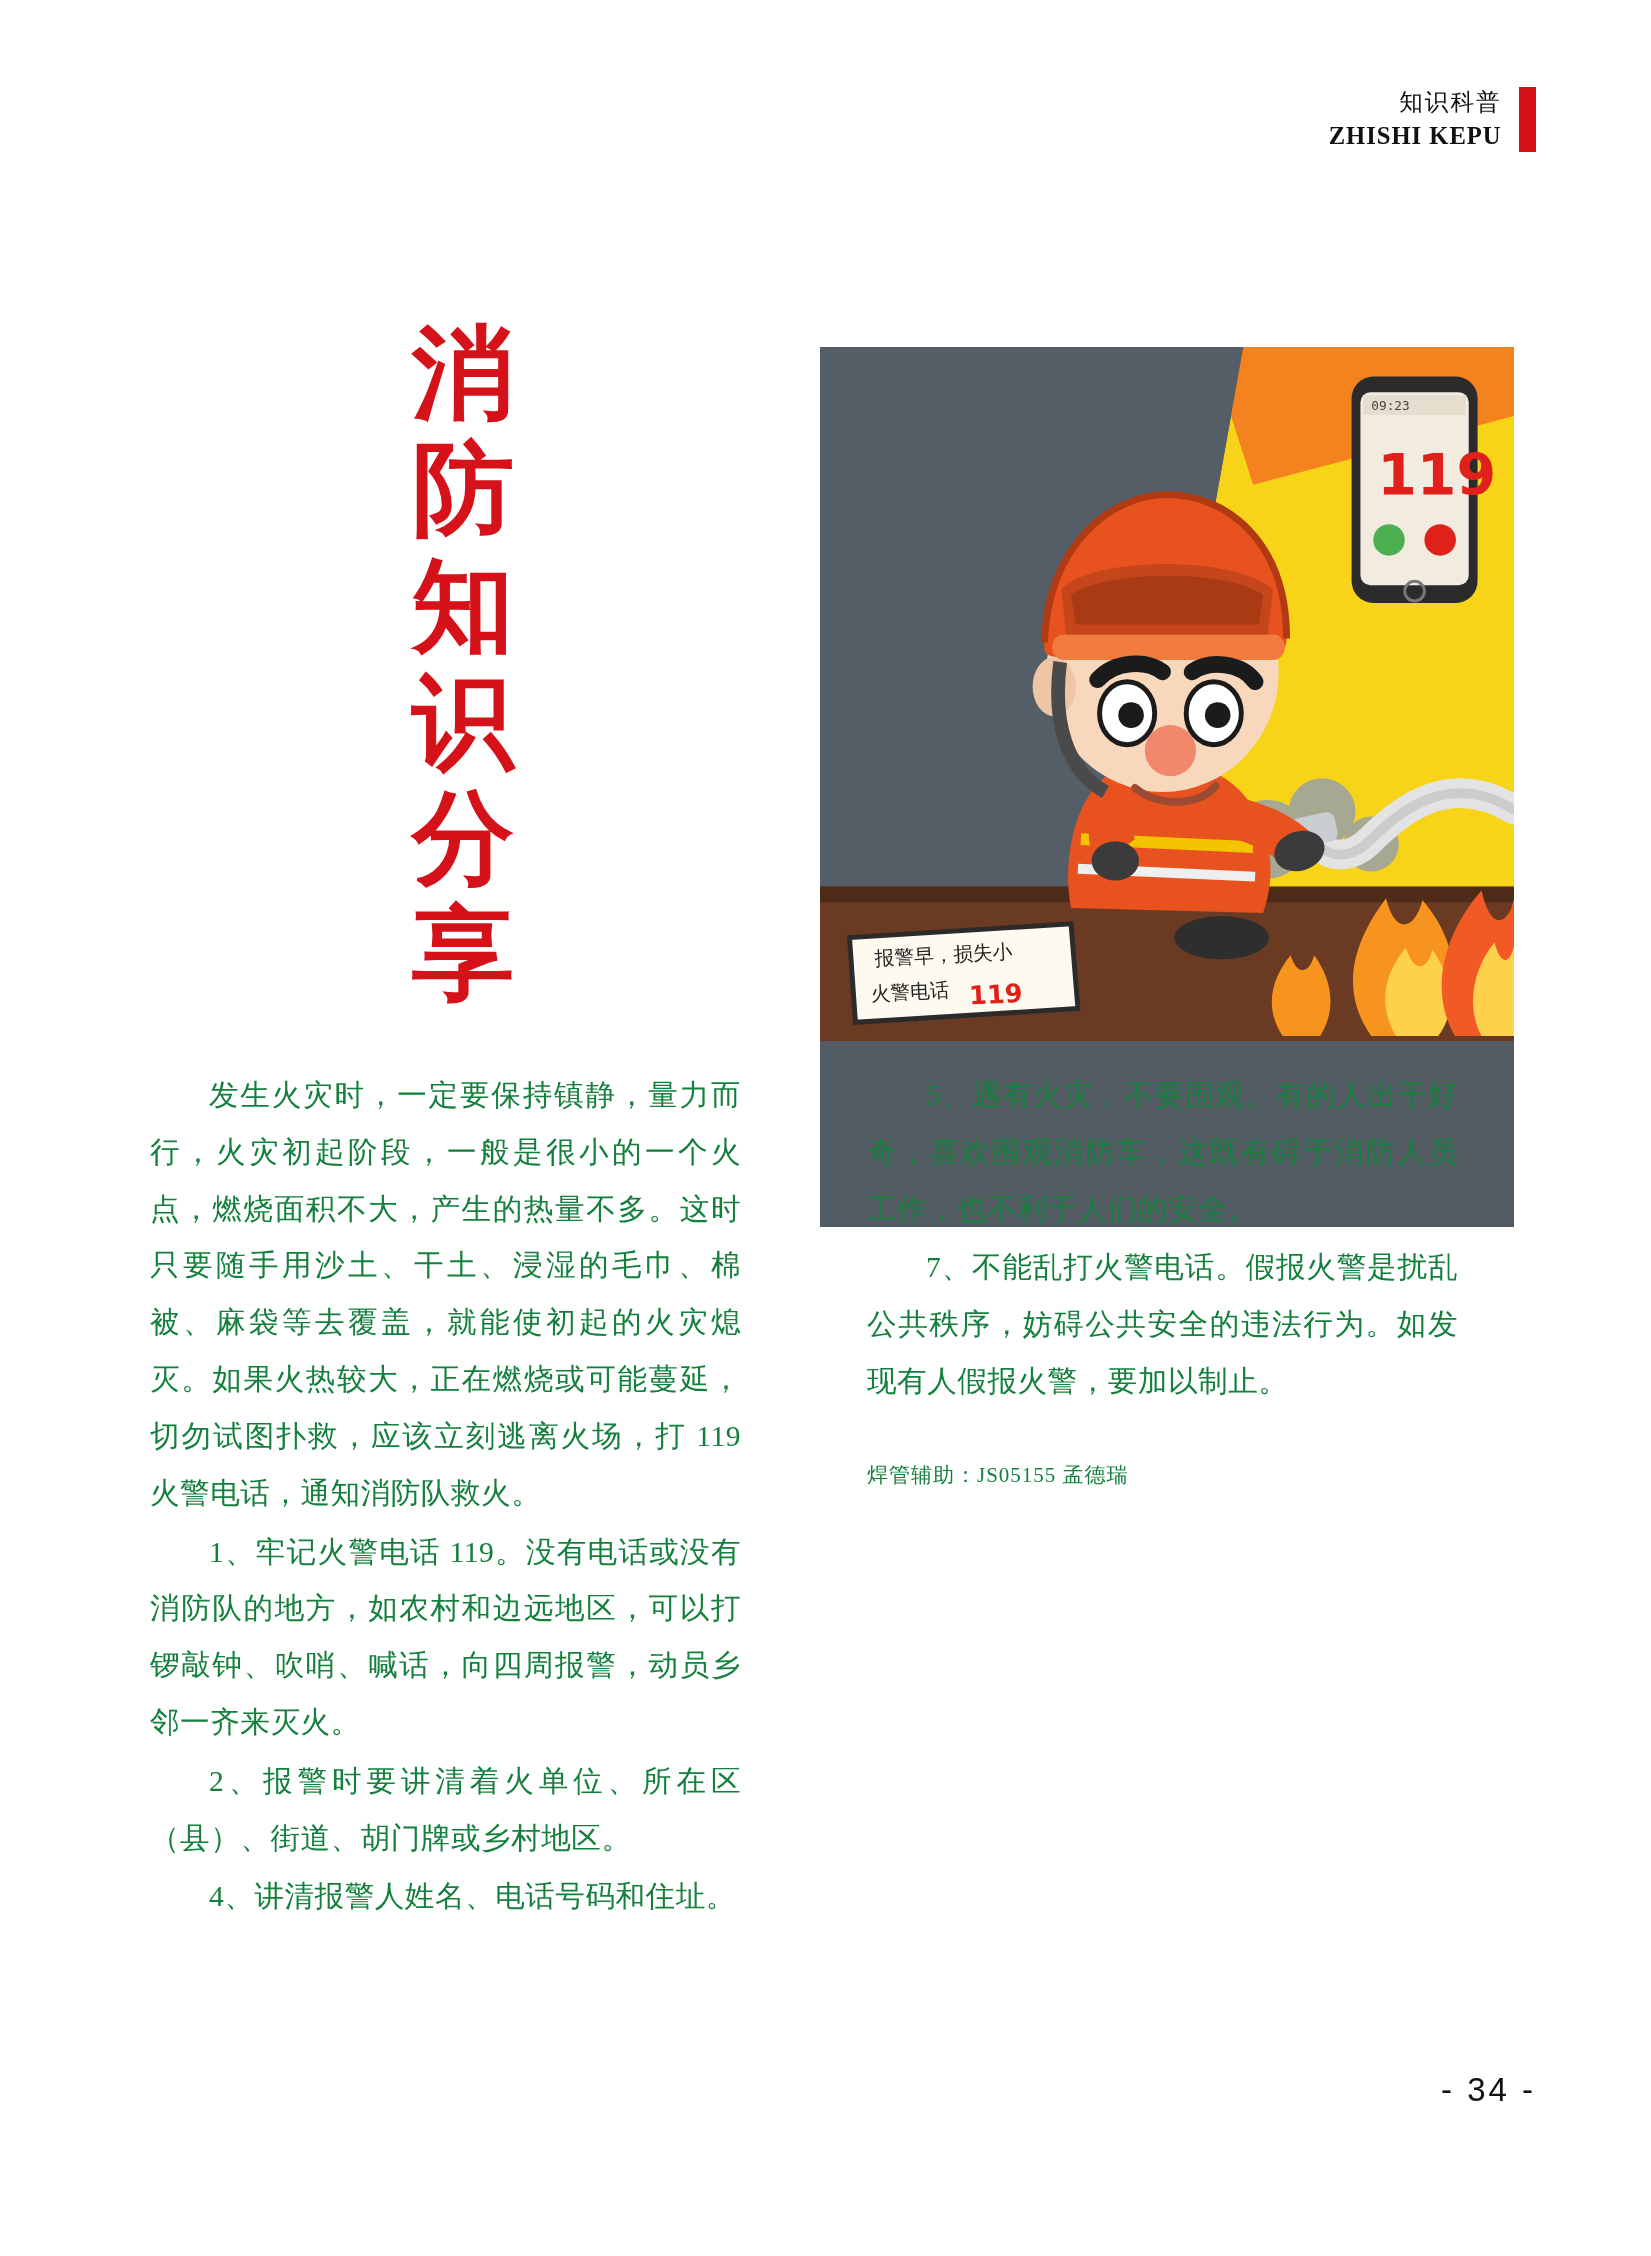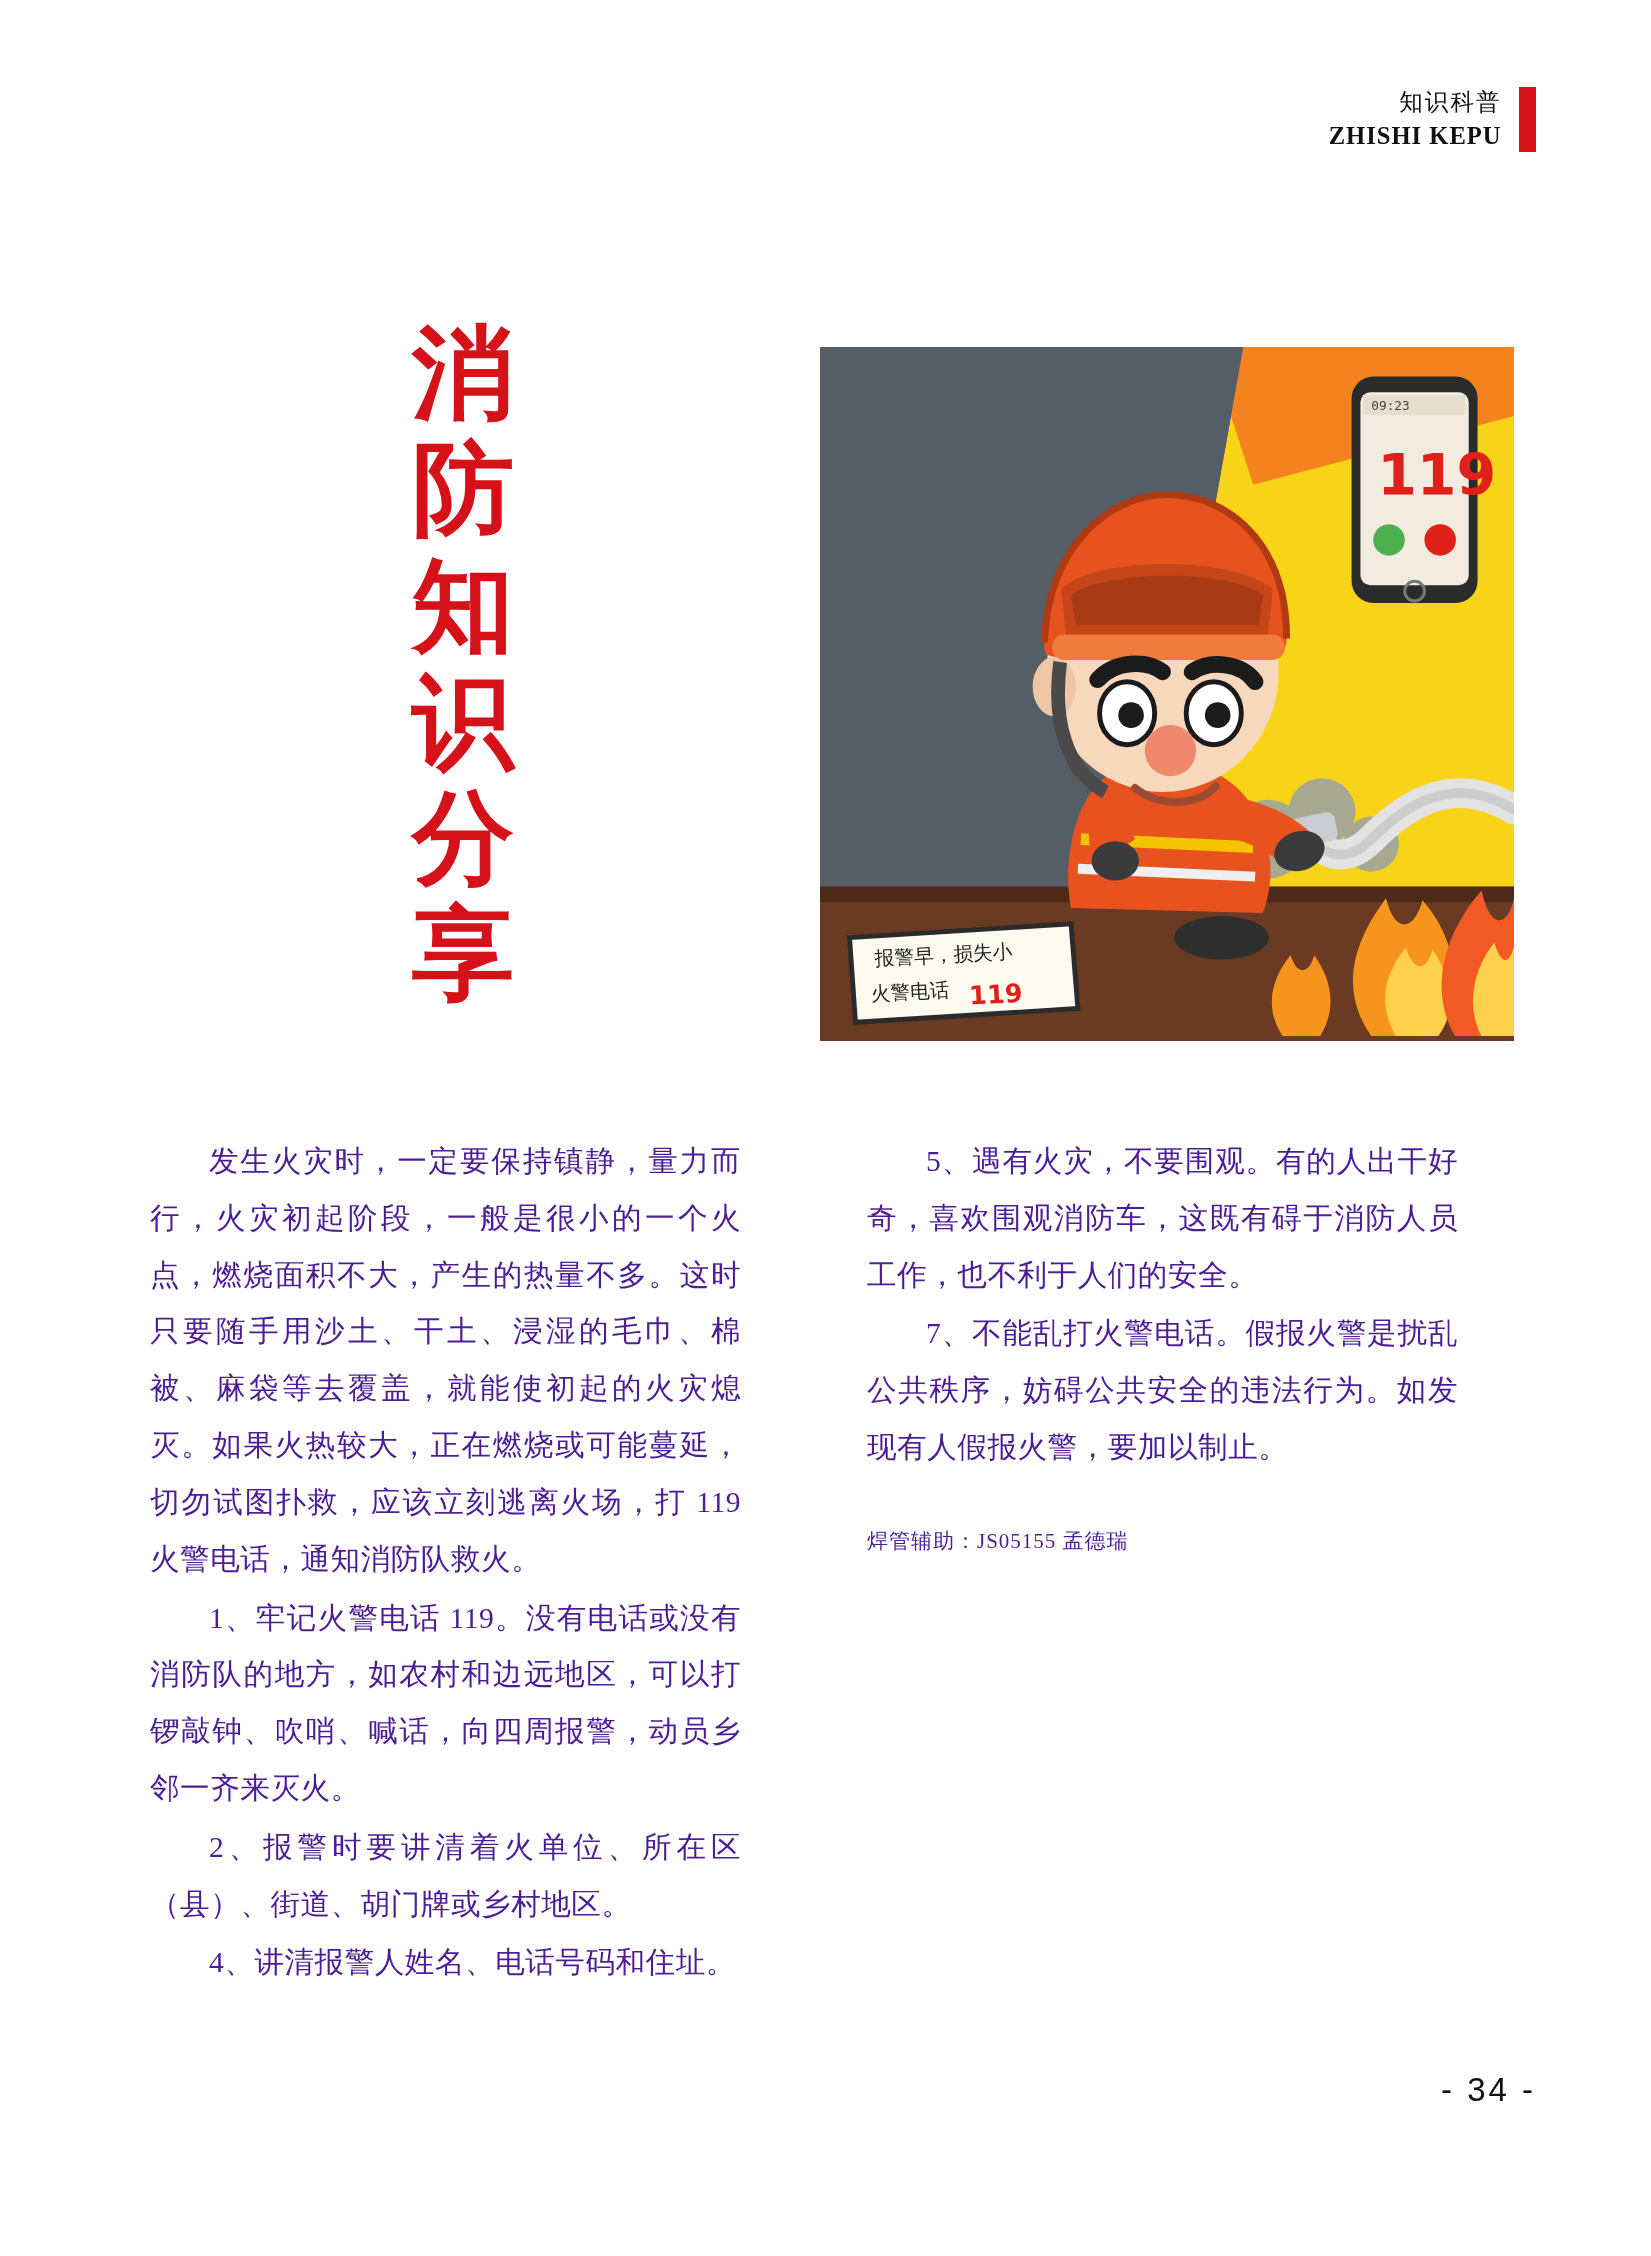--- a/index.html
+++ b/index.html
@@ -65,36 +65,36 @@
     text-align: center;
     display: block;
   }
 
   
   .illus {
     position: absolute;
     left: 820px;
     top: 347px;
     width: 694px;
-    height: 694px;
+    height: 880px;
     overflow: hidden;
     background: #535b63;
   }
   .illus svg { display: block; }
 
   
   .col {
     position: absolute;
-    top: 1133px;
+    top: 1067px;
     width: 591px;
     font-size: 29.6px;
     line-height: 1.92;
     letter-spacing: 0.5px;
     text-align: justify;
-    color: #4c1d95;
+    color: #15803d;
   }
   .col-left { left: 150px; }
   .col-right { left: 867px; }
   .col p {
     margin: 0 0 2px 0;
     text-indent: 59px;
   }
 
   .credit {
     margin-top: 45px;

